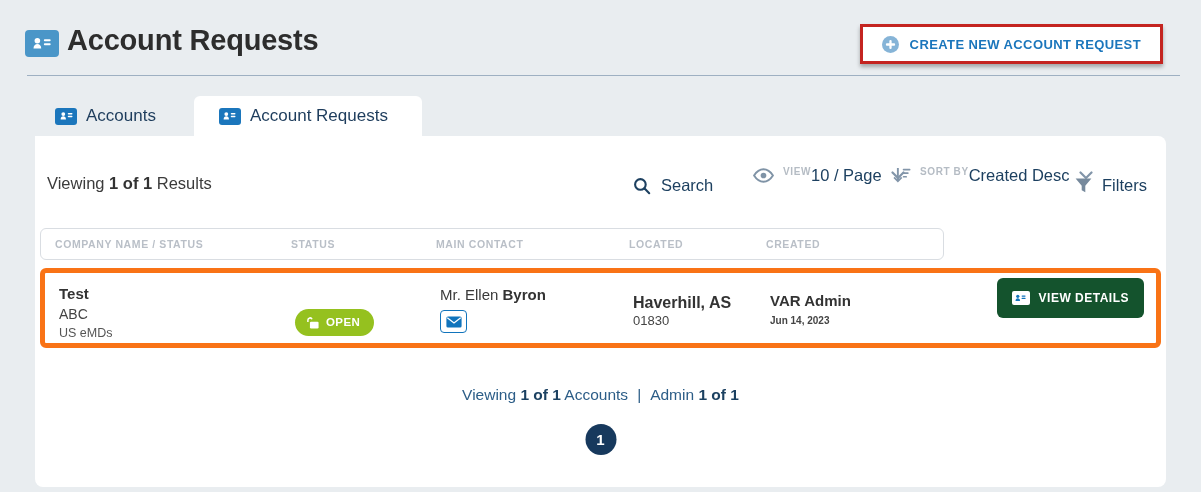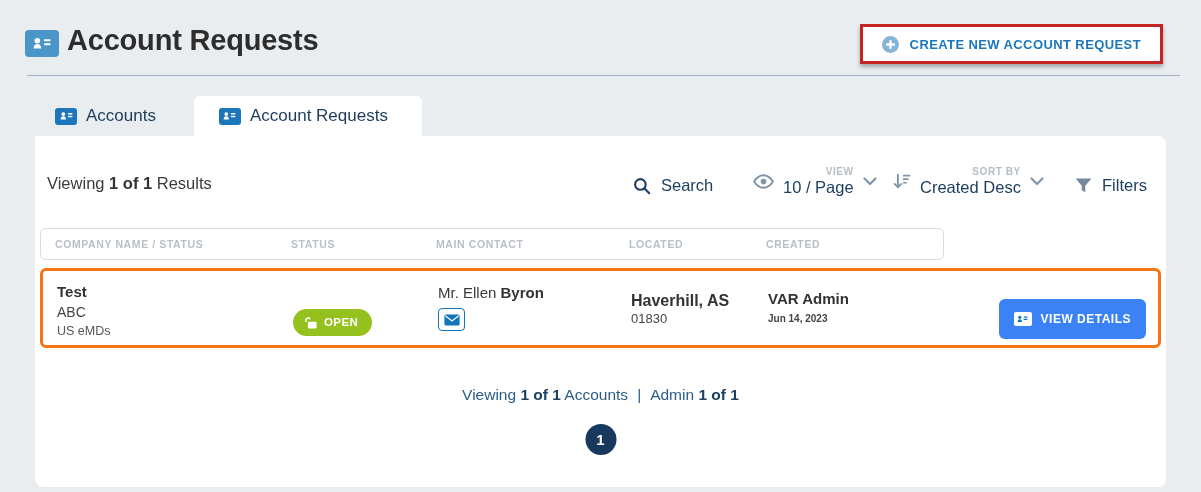--- a/index.html
+++ b/index.html
@@ -25,27 +25,27 @@
   .panel { position:absolute; left:35px; top:136px; width:1131px; height:351px; background:#fff; border-radius:0 8px 8px 8px; }
 
   
   .viewing-results { position:absolute; left:12px; top:38px; font-size:16.5px; color:#3b3b3b; }
   .viewing-results b { color:#333; }
   .tool-group { position:absolute; display:flex; align-items:center; cursor:pointer; color:#1d4060; }
   .grp-search { left:598px; top:40px; gap:10px; font-size:16.5px; }
   .grp-view { left:718px; top:30px; gap:9px; }
   .grp-sort { left:858px; top:30px; gap:9px; }
   .grp-filters { left:1040px; top:40px; gap:10px; font-size:16.5px; }
-  .stacked { display:flex; flex-direction:column; align-items:flex-end; line-height:1.15; }
+  .stacked { display:flex; flex-direction:row; align-items:flex-start; line-height:1.15; }
   .mini-label { font-size:10px; font-weight:700; color:#b5bcc4; letter-spacing:.6px; }
   .stack-value { font-size:16.5px; color:#1d4060; white-space:nowrap; }
 
   
   .thead-card { position:absolute; left:5px; top:92px; width:904px; height:32px; background:#fff; border:1px solid #d9dde2; border-radius:6px; }
-  .row-card { position:absolute; left:5px; top:132px; width:1121px; height:80px; background:#fff; border:3px solid #f97316; border-radius:6px; }
+  .row-card { position:absolute; left:5px; top:132px; width:1121px; height:80px; background:#fff; border:5px solid #f97316; border-radius:6px; }
   .grid-cols { display:grid; grid-template-columns:236px 145px 193px 137px 260px; padding-left:14px; height:100%; }
   .col-hdr { font-size:10.5px; font-weight:700; color:#b9bfc7; letter-spacing:.6px; align-self:center; white-space:nowrap; }
 
   .cell-company { padding-top:11px; }
   .co-name { font-size:15px; font-weight:700; color:#333; line-height:20px; }
   .co-l2 { font-size:14px; color:#444; line-height:20px; }
   .co-l3 { font-size:12.5px; color:#555; line-height:18px; }
 
   .cell-status { display:flex; align-items:center; }
   .badge-open { display:flex; align-items:center; gap:6px; background:#95c11f; color:#fff; border-radius:14px; height:27px; padding:0 14px 0 11px; font-size:11.5px; font-weight:700; letter-spacing:.4px;margin-top:28px; }
@@ -56,21 +56,21 @@
   .email-btn { margin-top:7px; width:27px; height:23px; background:#fff; border:1.5px solid #1174bc; border-radius:4px; display:flex; align-items:center; justify-content:center; cursor:pointer; }
 
   .cell-located { padding-top:21px; }
   .loc-city { font-size:16px; font-weight:700; color:#333; line-height:17px; }
   .loc-zip { font-size:13px; color:#444; line-height:19px; }
 
   .cell-created { padding-top:18px; }
   .created-by { font-size:15px; font-weight:700; color:#333; line-height:20px; }
   .created-date { font-size:10px; color:#444; line-height:20px;font-weight:bold; }
 
-  .details-btn { position:absolute; right:12px; top:28px; height:40px; background:#3b82f6; border:none; border-radius:6px; display:flex; align-items:center; gap:9px; padding:0 15px; cursor:pointer; }
+  .details-btn { position:absolute; right:12px; top:5px; height:40px; background:#14532d; border:none; border-radius:6px; display:flex; align-items:center; gap:9px; padding:0 15px; cursor:pointer; }
   .details-btn .lbl { color:#fff; font-size:12px; font-weight:700; letter-spacing:.5px; white-space:nowrap; }
   .details-icon { width:18px; height:14px; background:#fff; border-radius:2px; display:flex; align-items:center; justify-content:center; }
 
   
   .page-summary { position:absolute; left:0; top:250px; width:100%; text-align:center; font-size:15.5px; color:#2c5d87; }
   .page-summary b { color:#1c4161; }
   .page-summary .sep { margin:0 9px; color:#2c5d87; }
   .page-circle { position:absolute; left:50%; top:288px; transform:translateX(-50%); width:31px; height:31px; border-radius:50%; background:#17395d; color:#fff; font-size:15px; font-weight:700; display:flex; align-items:center; justify-content:center; cursor:pointer; }
 </style>
 </head>

